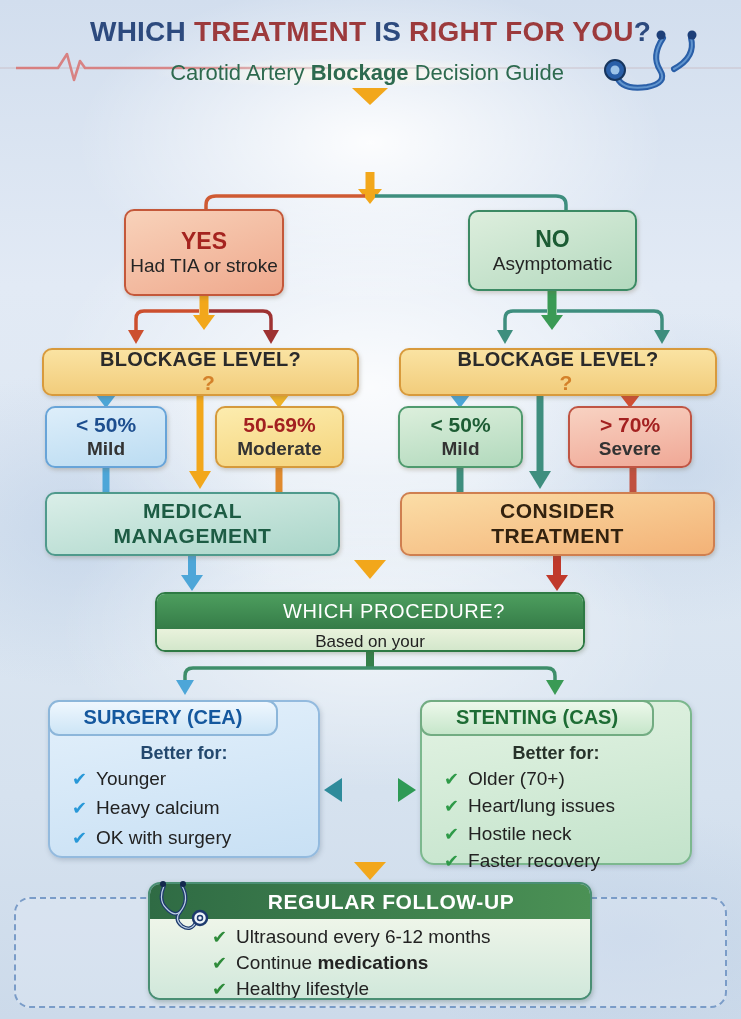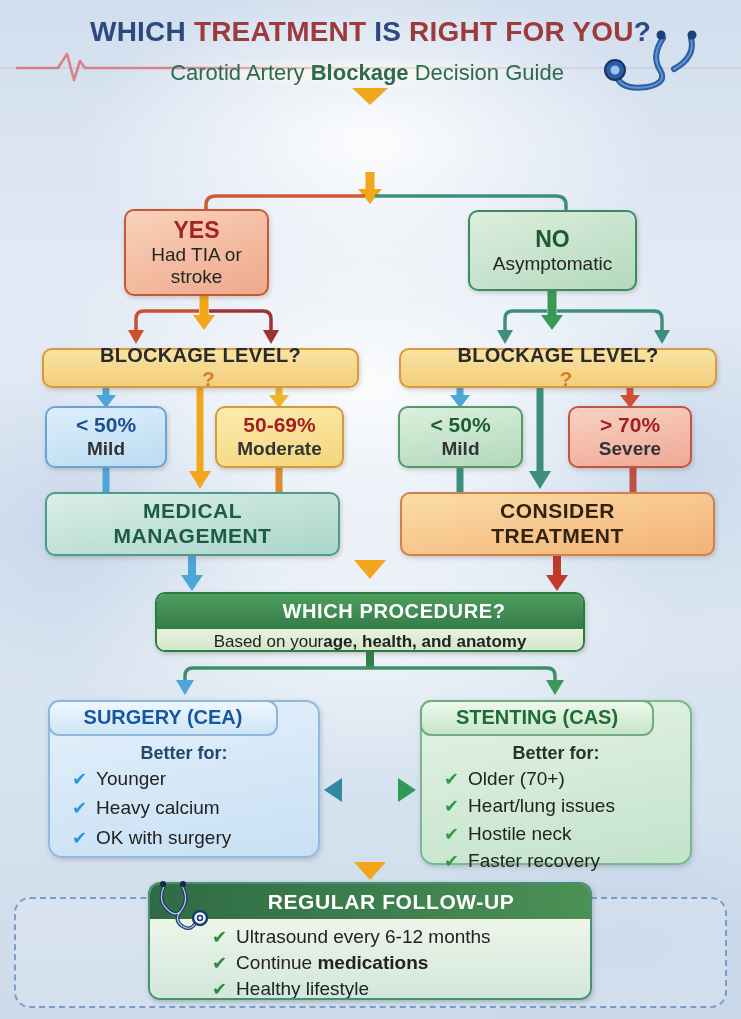--- a/index.html
+++ b/index.html
@@ -28,30 +28,30 @@
   .fc{position:absolute;box-sizing:border-box;display:flex;flex-direction:column;justify-content:center;
       align-items:center;text-align:center;border-radius:10px;z-index:2;
       box-shadow:1px 2px 4px rgba(110,95,60,0.28);line-height:1.18;}
   .fc .big{font-weight:bold;}
   
   .box-symptoms{left:155px;top:111px;width:430px;height:61px;border:2px solid #dfa13c;border-radius:13px;
     background:linear-gradient(180deg,#fbeaa6,#f5d57c);}
   .box-symptoms .big{font-size:23px;color:#1f1f1f;}
   .box-symptoms .sub{font-size:19px;color:#252525;}
   
-  .box-yes{left:124px;top:209px;width:145px;height:87px;border:2px solid #c4583a;
+  .box-yes{left:124px;top:209px;width:160px;height:87px;border:2px solid #c4583a;
     background:linear-gradient(160deg,#f8d2ba,#efa88c);}
   .box-yes .big{font-size:23px;color:#a5231f;}
   .box-yes .sub{font-size:19px;color:#242424;}
   .box-no{left:468px;top:210px;width:169px;height:81px;border:2px solid #3c8a64;
     background:linear-gradient(160deg,#ddeedd,#b3d9be);}
   .box-no .big{font-size:23px;color:#1c5c34;}
   .box-no .sub{font-size:19px;color:#242424;}
   
-  .bar{height:40px;border:2px solid #d89a3c;border-radius:10px;
+  .bar{height:48px;border:2px solid #d89a3c;border-radius:10px;
     background:linear-gradient(180deg,#fae3a2,#f2cd7c);}
   .bar .lbl{font-size:20px;font-weight:bold;color:#2a2a2a;letter-spacing:0.3px;}
   .bar .q{font-size:21px;font-weight:bold;color:#d4812a;margin-left:16px;}
   .bar-left{left:42px;top:348px;width:317px;}
   .bar-right{left:399px;top:348px;width:318px;}
   
   .lvl .big{font-size:21px;}
   .lvl .sub{font-size:19px;font-weight:bold;color:#333;}
   .box-mild-l{left:45px;top:406px;width:122px;height:62px;border:2px solid #68a4d8;
     background:linear-gradient(170deg,#ddeefa,#bbdcf2);}
@@ -69,21 +69,21 @@
   .box-mm{left:45px;top:492px;width:295px;height:64px;border:2px solid #4f9a8c;
     background:linear-gradient(170deg,#daeee8,#aad6c9);}
   .box-mm span{display:block;font-size:21px;font-weight:bold;color:#1d5c44;letter-spacing:0.5px;}
   .box-ct{left:400px;top:492px;width:315px;height:64px;border:2px solid #cf7f50;
     background:linear-gradient(170deg,#fbdda6,#f3b277);}
   .box-ct span{display:block;font-size:21px;font-weight:bold;color:#33220f;letter-spacing:0.5px;}
   
   .box-wp{left:155px;top:592px;width:430px;height:60px;border:2px solid #2e7a44;border-radius:10px;
     overflow:hidden;z-index:2;box-shadow:1px 2px 4px rgba(80,95,60,0.3);}
   .wp-head{height:35px;display:flex;align-items:center;justify-content:center;
-    background:linear-gradient(180deg,#4d9e5e,#357c48);color:#fff;font-size:20px;font-weight:bold;letter-spacing:0.6px;padding-left:48px;}
+    background:linear-gradient(180deg,#4d9e5e,#357c48);color:#fff;font-size:20px;font-weight:normal;letter-spacing:0.6px;padding-left:48px;}
   .wp-sub{height:25px;display:flex;align-items:center;justify-content:center;font-size:17px;color:#222;
     background:linear-gradient(180deg,#e9f2dc,#cfe5c8);}
   .wp-sub b{font-weight:bold;}
   
   .panel{border-radius:14px;z-index:2;box-shadow:1px 2px 5px rgba(90,105,125,0.3);}
   .panel-surgery{left:48px;top:700px;width:272px;height:158px;border:2px solid #93bade;
     background:linear-gradient(170deg,#e3f0fb,#c8e0f4);}
   .panel-stenting{left:420px;top:700px;width:272px;height:165px;border:2px solid #7cb88e;
     background:linear-gradient(170deg,#e3f3e3,#c3e3cb);}
   .pill{position:absolute;top:-2px;left:-2px;height:36px;border-radius:11px;display:flex;
@@ -295,21 +295,20 @@
 
   <div class="fc box-ct">
     <span>CONSIDER</span>
     <span>TREATMENT</span>
   </div>
 
   <div class="abs box-wp">
     <div class="wp-head">WHICH PROCEDURE?</div>
     <div class="wp-sub">
       <span>Based on your </span>
-        <b>age, health, and anatomy</b>
     </div>
   </div>
 
   <div class="abs fc panel panel-surgery">
     <div class="pill pill-surgery">SURGERY (CEA)</div>
     <div class="better">Better for:</div>
     <ul class="plist">
       <li><span class="chk chk-blue">✔</span><span>Younger</span></li>
       <li><span class="chk chk-blue">✔</span><span>Heavy calcium</span></li>
       <li><span class="chk chk-blue">✔</span><span>OK with surgery</span></li>

